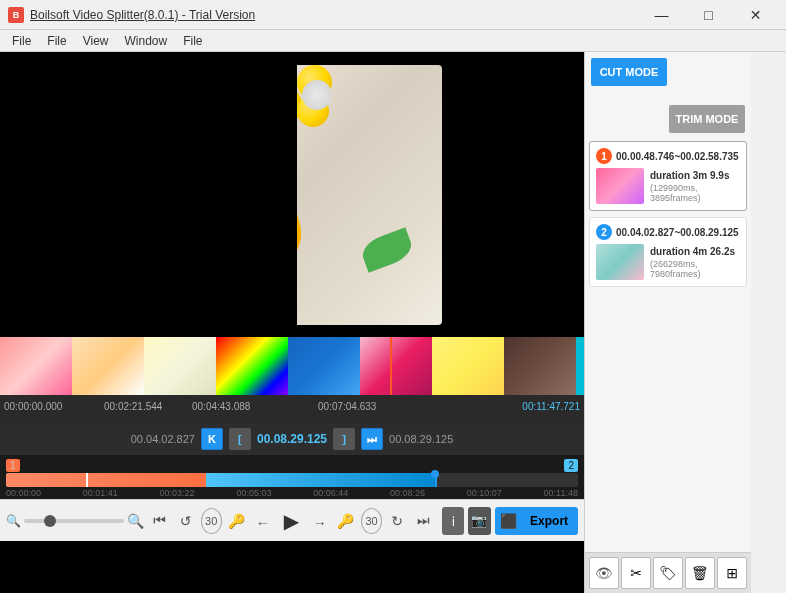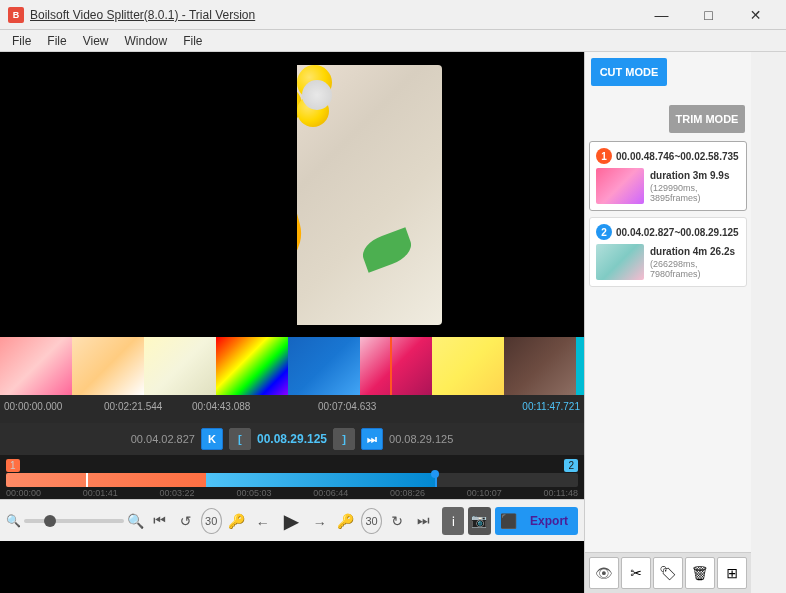--- a/index.html
+++ b/index.html
@@ -91,21 +91,21 @@
     #timeline2-nums { display: flex; justify-content: space-between; padding: 0 4px; }
     .tl-num { color: #666; font-size: 9px; }
 
     
     #bottom-controls { height: 42px; background: #f0f0f0; border-top: 1px solid #ccc; display: flex; align-items: center; padding: 0 6px; gap: 4px; }
     .zoom-area { display: flex; align-items: center; gap: 3px; width: 160px; }
     .zoom-slider { width: 100px; height: 4px; background: #ccc; border-radius: 2px; position: relative; }
     .zoom-thumb { width: 12px; height: 12px; background: #555; border-radius: 50%; position: absolute; top: -4px; left: 20px; }
     .ctrl-btn { width: 28px; height: 28px; border: none; background: transparent; cursor: pointer; display: flex; align-items: center; justify-content: center; font-size: 14px; color: #555; border-radius: 3px; }
     .play-btn { width: 34px; height: 34px; border: none; background: transparent; cursor: pointer; display: flex; align-items: center; justify-content: center; font-size: 20px; color: #333; }
-    .ctrl-btn-export { background: #2196F3; color: #4c1d95; border-radius: 3px; padding: 0 8px; height: 28px; border: none; cursor: pointer; font-size: 12px; font-weight: bold; }
+    .ctrl-btn-export { background: #2196F3; color: #000000; border-radius: 3px; padding: 0 8px; height: 28px; border: none; cursor: pointer; font-size: 12px; font-weight: bold; }
     .ctrl-btn-dark { background: #555; color: white; border-radius: 3px; width: 28px; height: 28px; border: none; cursor: pointer; display: flex; align-items: center; justify-content: center; font-size: 13px; }
 
     
     .video-bg { width: 100%; height: 285px; background: #000; display: flex; align-items: center; justify-content: center; }
     .food-scene { position: relative; width: 300px; height: 260px; }
     .marble-bg { position: absolute; inset: 0; background: linear-gradient(135deg, #f5f5f0 0%, #e8ddd0 30%, #d8cfc0 50%, #e0d8c8 70%, #f0ece0 100%); border-radius: 4px; }
     .glass-cup { position: absolute; bottom: 20px; left: 60px; width: 90px; height: 110px; }
     .mango-slice { position: absolute; bottom: 40px; left: 40px; width: 120px; height: 90px; background: linear-gradient(135deg, #FFD700, #FFA500); border-radius: 50% 0 50% 0; transform: rotate(-15deg); }
     .mango-ball1 { position: absolute; top: 20px; left: 120px; width: 40px; height: 40px; background: radial-gradient(circle at 35% 35%, #ffe566, #FFD700, #e6a800); border-radius: 50%; }
     .mango-ball2 { position: absolute; top: 0px; left: 155px; width: 35px; height: 35px; background: radial-gradient(circle at 35% 35%, #ffe566, #FFD700, #e6a800); border-radius: 50%; }

